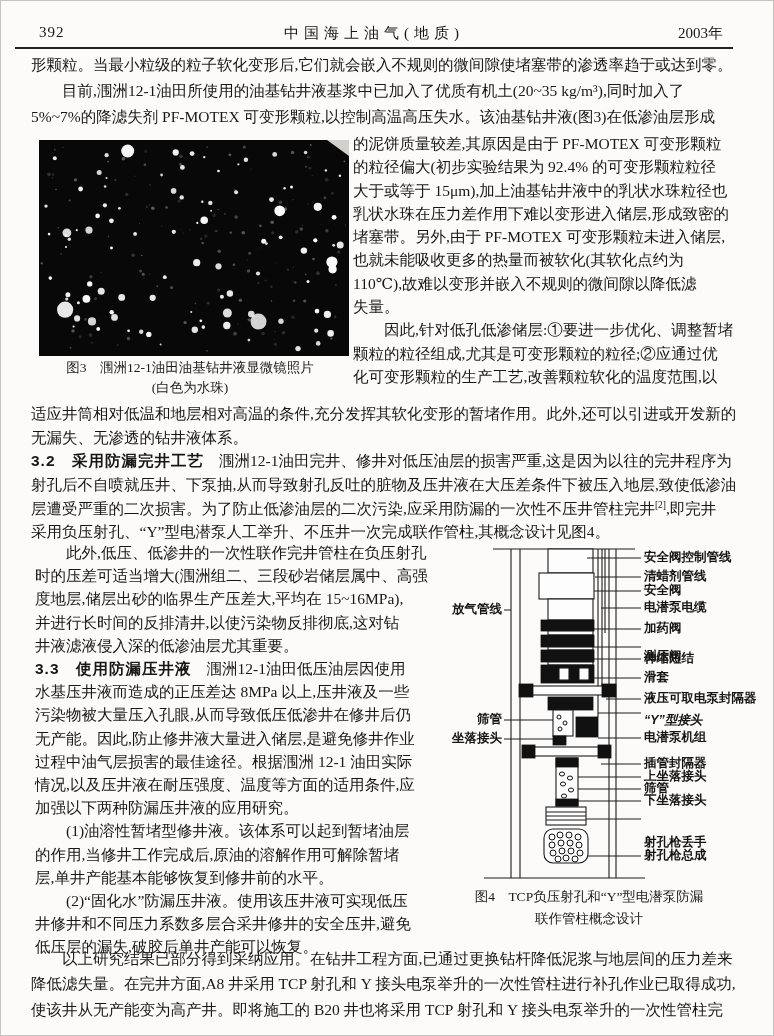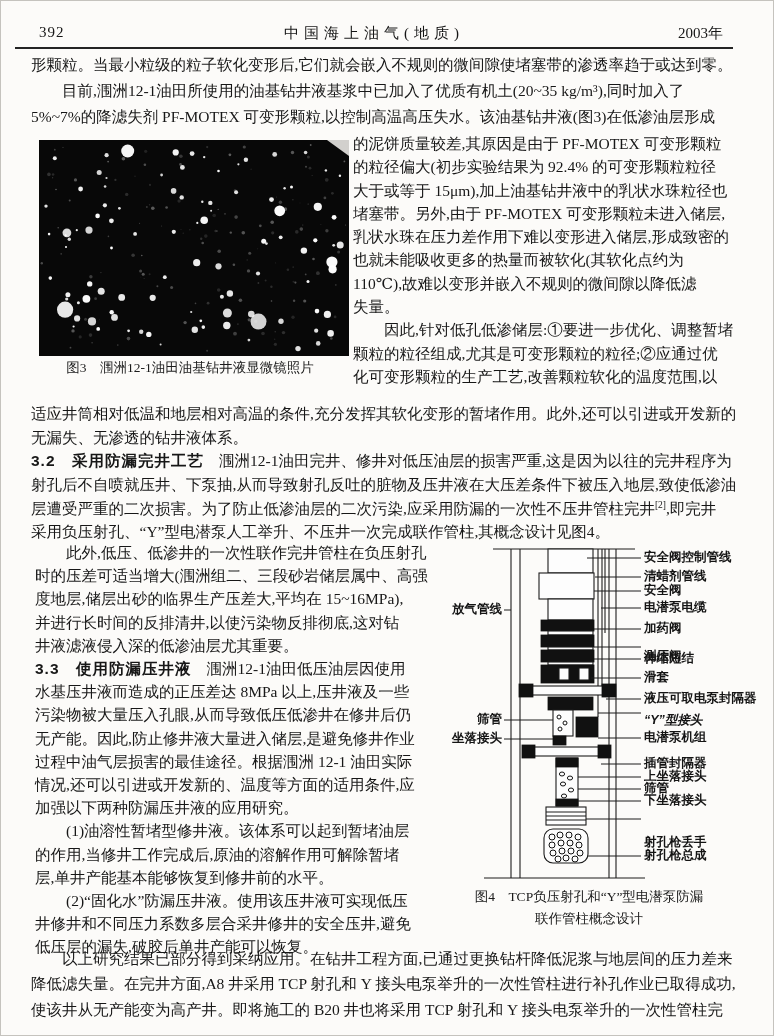--- a/index.html
+++ b/index.html
@@ -306,28 +306,29 @@
         <circle cx="301.2" cy="105.0" r="3.5" fill="#ffffff" opacity="0.90"></circle>
         <circle cx="188.4" cy="173.0" r="4.5" fill="#ffffff" opacity="0.86"></circle>
         <circle cx="27.7" cy="159.0" r="1.6" fill="#ffffff" opacity="0.85"></circle>
         <circle cx="165.2" cy="80.3" r="3.8" fill="#ffffff" opacity="0.96"></circle>
         <circle cx="142.7" cy="57.4" r="2.2" fill="#ffffff" opacity="0.88"></circle>
         <circle cx="134.8" cy="91.8" r="2.1" fill="#ffffff" opacity="0.92"></circle>
       </svg>
   </div>
   <div class="fig3cap">
     <div>图3　涠洲12-1油田油基钻井液显微镜照片</div>
+    <div>(白色为水珠)</div>
   </div>
 
   <div class="tblock pos-b">
       <div class="tline">的泥饼质量较差,其原因是由于 PF-MOTEX 可变形颗粒</div>
       <div class="tline">的粒径偏大(初步实验结果为 92.4% 的可变形颗粒粒径</div>
       <div class="tline">大于或等于 15μm),加上油基钻井液中的乳状水珠粒径也</div>
+      <div class="tline">乳状水珠在压力差作用下难以变形进入储层,形成致密的</div>
       <div class="tline">堵塞带。另外,由于 PF-MOTEX 可变形颗粒未进入储层,</div>
-      <div class="tline">乳状水珠在压力差作用下难以变形进入储层,形成致密的</div>
       <div class="tline">也就未能吸收更多的热量而被软化(其软化点约为</div>
       <div class="tline">110℃),故难以变形并嵌入不规则的微间隙以降低滤</div>
       <div class="tline">失量。</div>
       <div class="tline">　　因此,针对低孔低渗储层:①要进一步优化、调整暂堵</div>
       <div class="tline">颗粒的粒径组成,尤其是可变形颗粒的粒径;②应通过优</div>
       <div class="tline">化可变形颗粒的生产工艺,改善颗粒软化的温度范围,以</div>
     </div>
   <div class="tblock pos-c">
       <div class="tline">适应井筒相对低温和地层相对高温的条件,充分发挥其软化变形的暂堵作用。此外,还可以引进或开发新的</div>
       <div class="tline">无漏失、无渗透的钻井液体系。</div>
@@ -342,21 +343,21 @@
       <div class="tline">　　此外,低压、低渗井的一次性联作完井管柱在负压射孔</div>
       <div class="tline">时的压差可适当增大(涠洲组二、三段砂岩储层属中、高强</div>
       <div class="tline">度地层,储层出砂的临界生产压差大,平均在 15~16MPa),</div>
       <div class="tline">并进行长时间的反排清井,以使污染物反排彻底,这对钻</div>
       <div class="tline">井液滤液侵入深的低渗油层尤其重要。</div>
       <div class="tline"><b class="sec-head">3.3　使用防漏压井液</b>涠洲12-1油田低压油层因使用</div>
       <div class="tline">水基压井液而造成的正压差达 8MPa 以上,压井液及一些</div>
       <div class="tline">污染物被大量压入孔眼,从而导致低压低渗井在修井后仍</div>
       <div class="tline">无产能。因此,防止修井液大量进入储层,是避免修井作业</div>
       <div class="tline">过程中油气层损害的最佳途径。根据涠洲 12-1 油田实际</div>
-      <div class="tline">情况,还可以引进或开发新的、温度等方面的适用条件,应</div>
+      <div class="tline">情况,以及压井液在耐压强度、温度等方面的适用条件,应</div>
       <div class="tline">加强以下两种防漏压井液的应用研究。</div>
       <div class="tline">　　(1)油溶性暂堵型修井液。该体系可以起到暂堵油层</div>
       <div class="tline">的作用,当修井工作完成后,原油的溶解作用可解除暂堵</div>
       <div class="tline">层,单井产能基本能够恢复到修井前的水平。</div>
       <div class="tline">　　(2)“固化水”防漏压井液。使用该压井液可实现低压</div>
       <div class="tline">井修井和不同压力系数多层合采井修井的安全压井,避免</div>
       <div class="tline">低压层的漏失,破胶后单井产能可以恢复。</div>
     </div>
 
   <div class="fig4">

